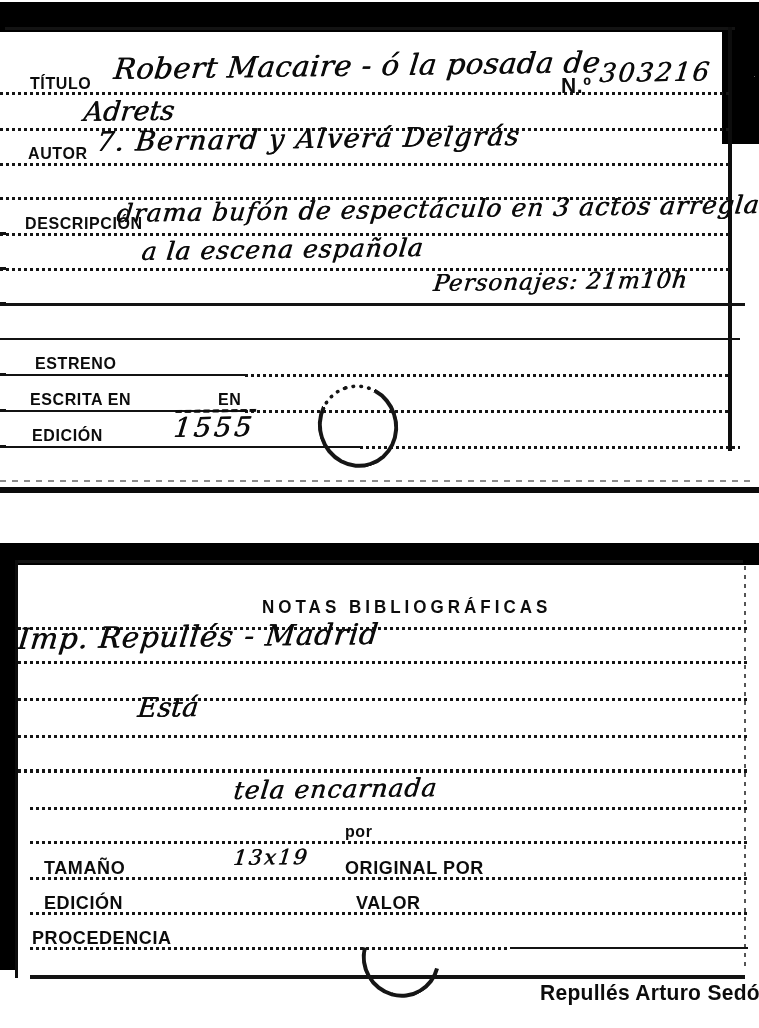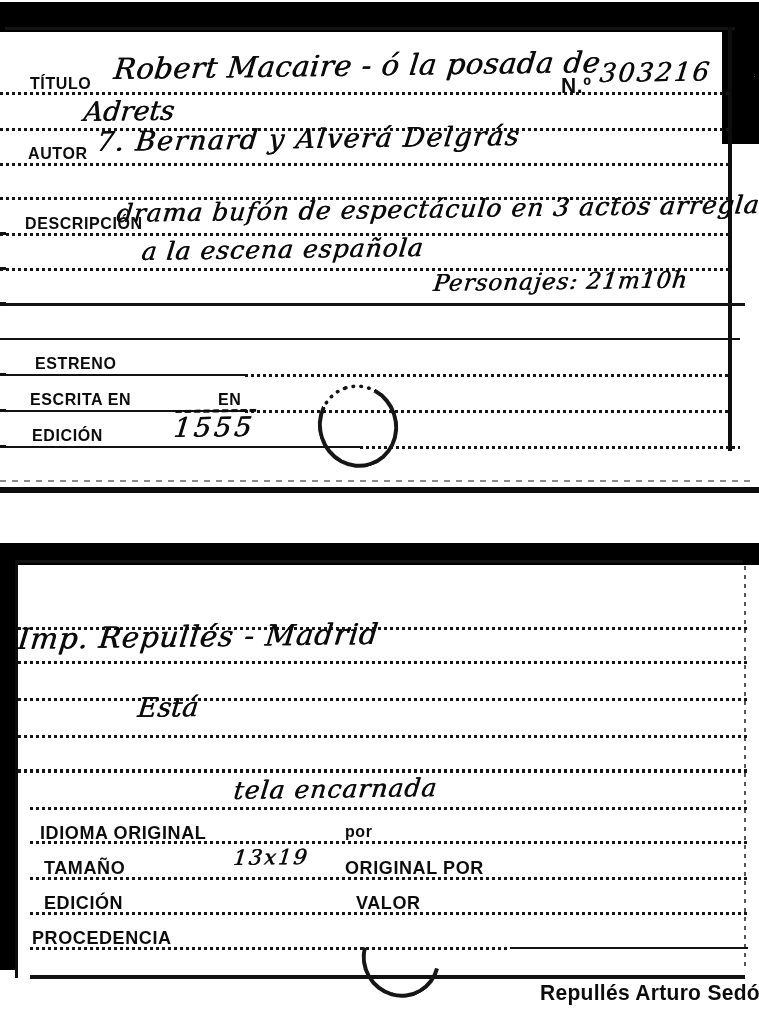--- a/index.html
+++ b/index.html
@@ -109,35 +109,35 @@
     <rect width="759" height="22" filter="url(#spk-dense)"></rect>
   </svg>
   <svg class="abs" style="left:0;top:560px" width="18" height="410">
     <rect width="18" height="410" filter="url(#spk-light)"></rect>
   </svg>
 
   <div class="rule-solid" style="left:15px;top:560px;width:728px;height:3px"></div>
   <div class="vline" style="left:15px;top:560px;width:3px;height:418px"></div>
   <div class="vdot" style="left:744px;top:566px;height:405px"></div>
 
+  <div class="lbl lbl-head" style="left:262px;top:598px">NOTAS BIBLIOGRÁFICAS</div>
 
   <div class="rule-dot" style="left:18px;top:627px;width:730px"></div>
   <div class="rule-dot" style="left:18px;top:661px;width:730px"></div>
   <div class="rule-dot" style="left:18px;top:698px;width:730px"></div>
   <div class="rule-dot" style="left:18px;top:735px;width:730px"></div>
   <div class="rule-dot" style="left:18px;top:769px;width:730px;height:4px"></div>
   <div class="rule-dot" style="left:30px;top:807px;width:718px"></div>
   <div class="rule-dot" style="left:30px;top:841px;width:718px"></div>
   <div class="rule-dot" style="left:30px;top:877px;width:718px"></div>
   <div class="rule-dot" style="left:30px;top:912px;width:718px"></div>
   <div class="rule-dot" style="left:30px;top:947px;width:480px"></div>
   <div class="rule-solid" style="left:510px;top:947px;width:238px"></div>
   <div class="rule-solid" style="left:30px;top:975px;width:715px;height:4px"></div>
 
-  <div class="lbl lbl-lg" style="left:40px;top:823px">IDIOMA ORIGINAL</div>
   <div class="lbl" style="left:345px;top:823px">por</div>
   <div class="lbl lbl-lg" style="left:44px;top:858px">TAMAÑO</div>
   <div class="lbl lbl-lg" style="left:345px;top:858px">ORIGINAL POR</div>
   <div class="lbl lbl-lg" style="left:44px;top:893px">EDICIÓN</div>
   <div class="lbl lbl-lg" style="left:356px;top:893px">VALOR</div>
   <div class="lbl lbl-lg" style="left:32px;top:928px">PROCEDENCIA</div>
 
   <div class="hand" style="left:16px;top:622px;font-size:29px;letter-spacing:1px">Imp. Repullés - Madrid</div>
   <div class="hand" style="left:136px;top:692px;font-size:27px">Está</div>
   <div class="hand" style="left:232px;top:776px;font-size:25px;letter-spacing:1px">tela encarnada</div>

